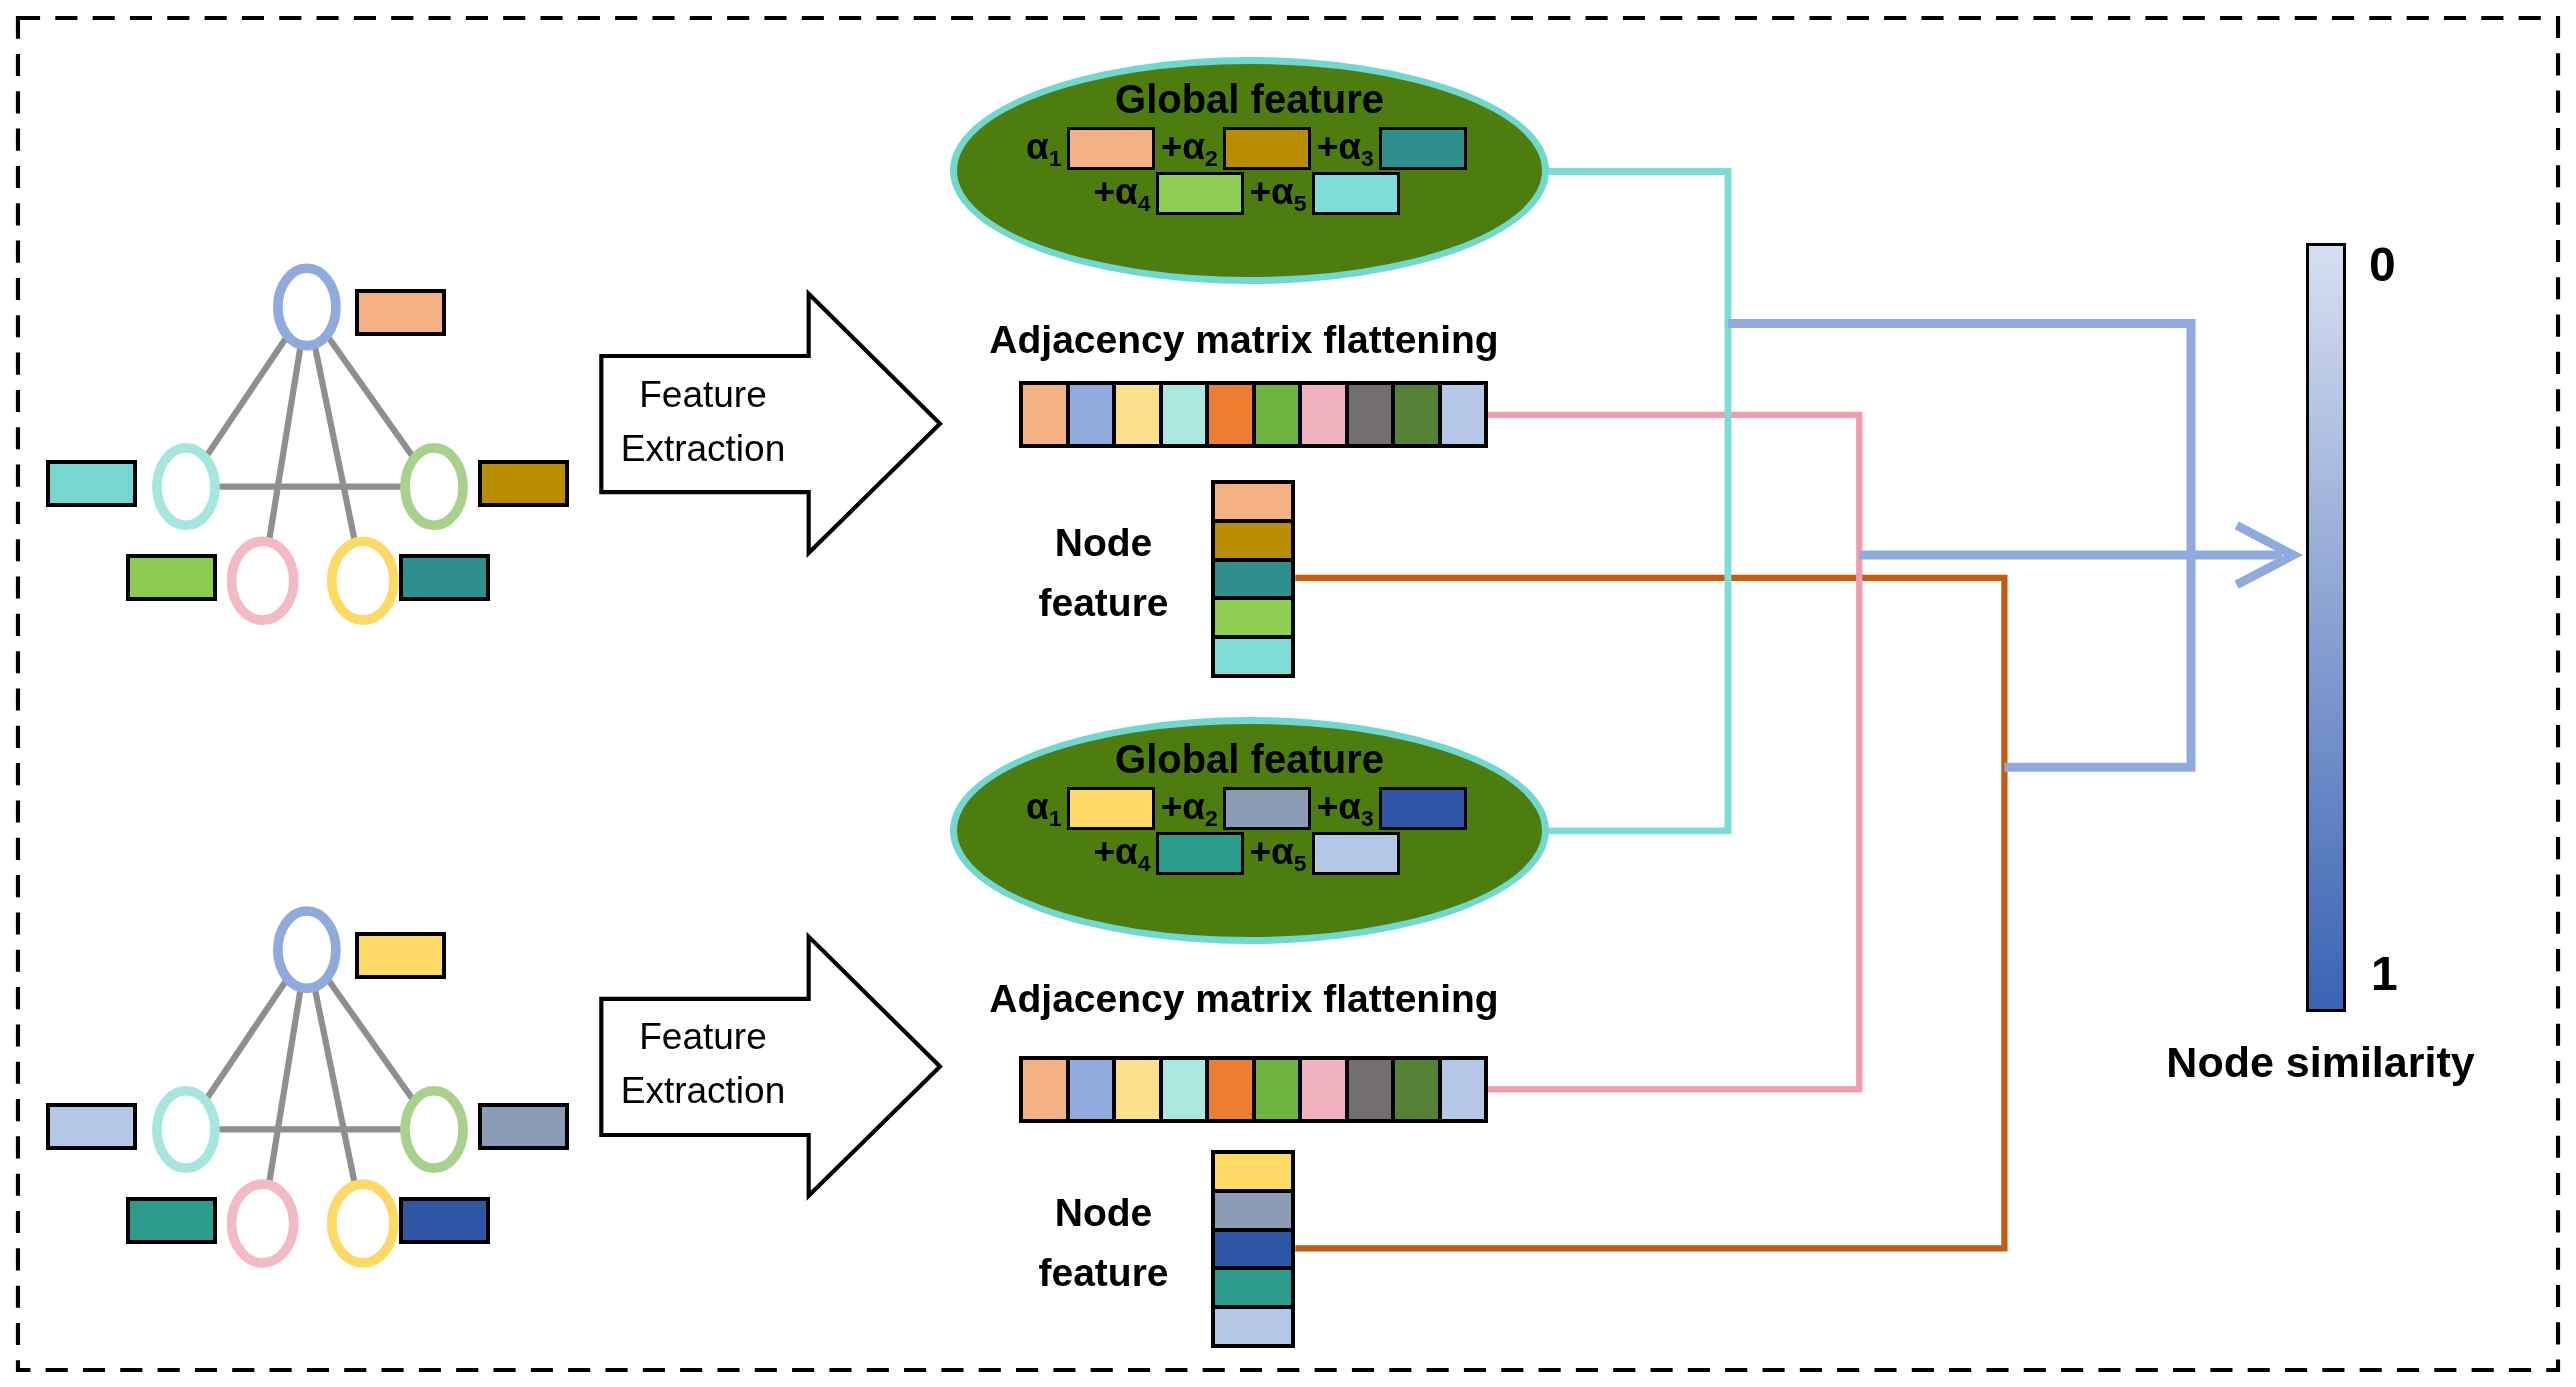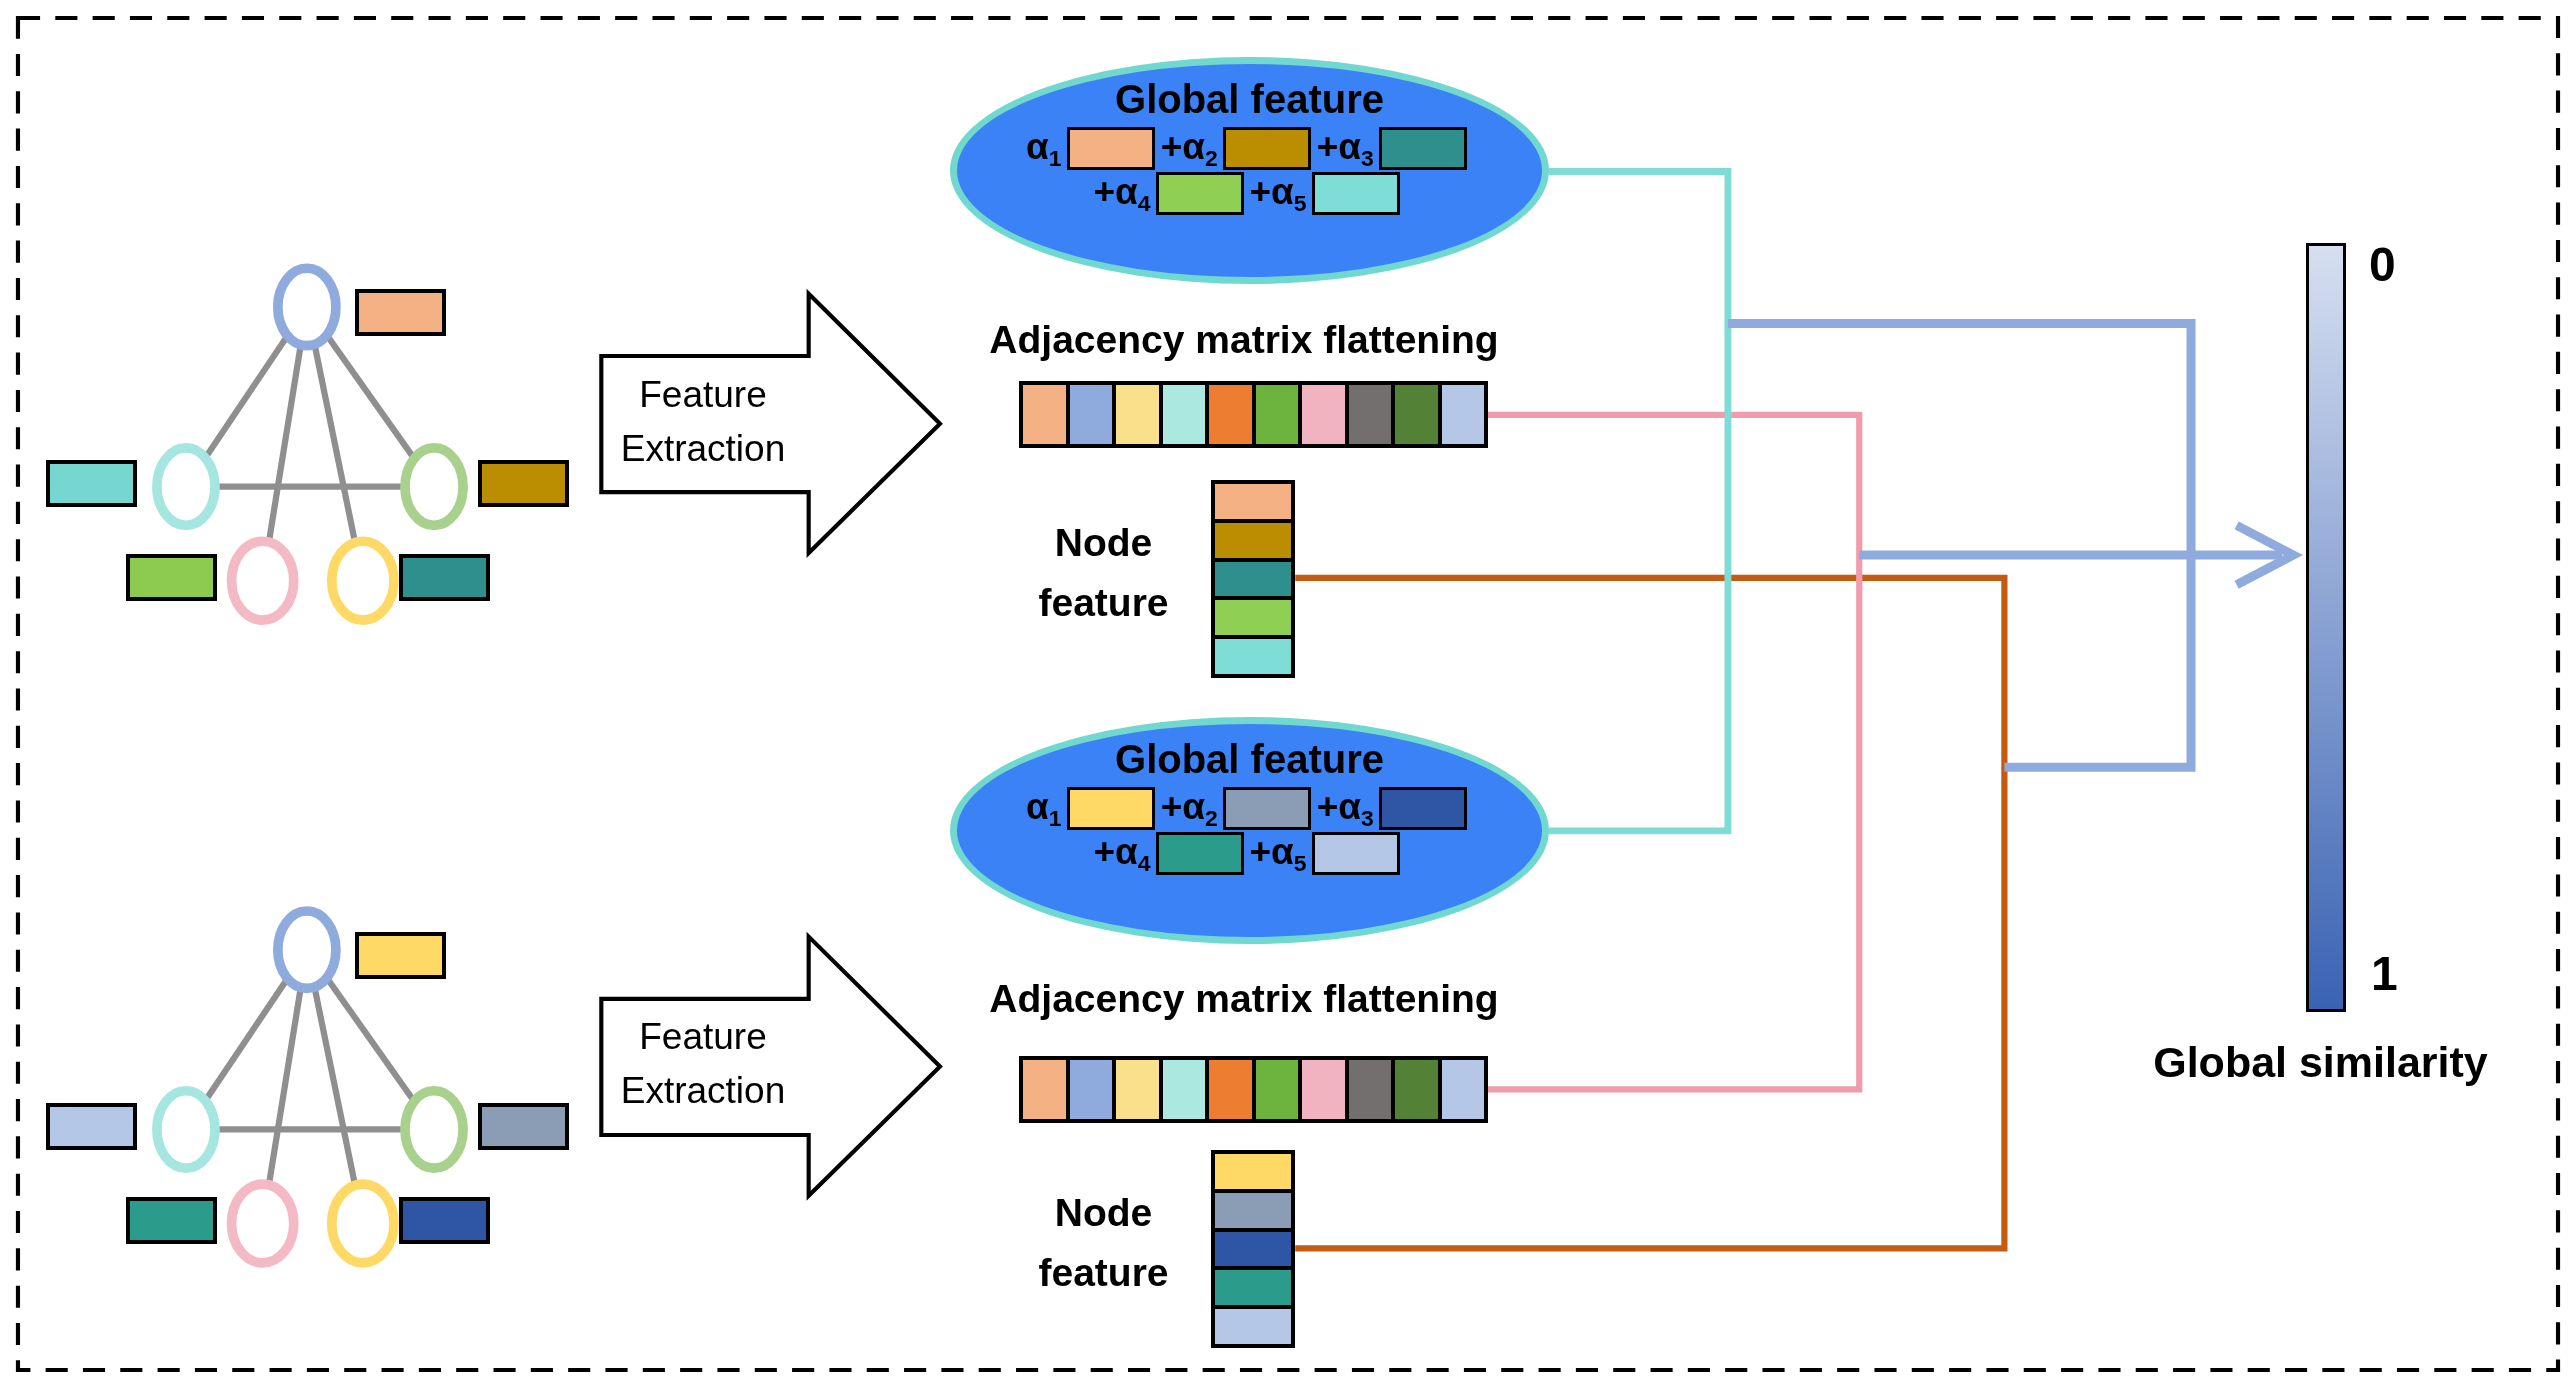--- a/index.html
+++ b/index.html
@@ -3,21 +3,21 @@
 <meta charset="utf-8">
 <style>
   html,body { margin:0; padding:0; background:#ffffff; }
   body { font-family:"Liberation Sans", sans-serif; color:#000; }
   #canvas { position:relative; width:2576px; height:1388px; background:#fff; overflow:hidden; }
   #wires { position:absolute; left:0; top:0; }
   .abs { position:absolute; box-sizing:border-box; }
   .frect { width:91px; height:47px; border:4.1px solid #000; }
   .fe-text { width:200px; text-align:center; font-size:37px; line-height:1.45; }
   .gf-ellipse { width:599px; height:227px; border:7px solid #70D8CF; border-radius:50%;
-                background:#3b82f6; display:flex; flex-direction:column; align-items:center; }
+                background:#4d7c0f; display:flex; flex-direction:column; align-items:center; }
   .gf-title { margin-top:15px; font-size:40px; font-weight:bold; line-height:1; }
   .gf-row { display:flex; align-items:center; margin-top:8.3px; }
   .gf-row2 { margin-top:2px; }
   .term { font-size:37px; font-weight:bold; line-height:1; }
   .term sub { font-size:0.62em; vertical-align:-0.3em; }
   .tbox { width:88px; height:43px; border:3.5px solid #000; box-sizing:border-box; margin:0 5.5px; }
   .sec-title { text-align:center; font-size:39px; font-weight:bold; line-height:1.2; }
   .adj-row { display:flex; width:469px; height:67px; border:4.1px solid #000; background:#fff; }
   .adj-row .cell { flex:1; border-left:4.1px solid #000; }
   .adj-row .cell:first-child { border-left:none; }
@@ -187,16 +187,16 @@
     <div class="cell" style="background-color: rgb(255, 217, 102);"></div>
     <div class="cell" style="background-color: rgb(138, 157, 181);"></div>
     <div class="cell" style="background-color: rgb(46, 86, 164);"></div>
     <div class="cell" style="background-color: rgb(43, 155, 140);"></div>
     <div class="cell" style="background-color: rgb(180, 199, 231);"></div>
   </div>
 
   <div class="abs simbar" style="left: 2306px; top: 243px; background: linear-gradient(rgb(214, 223, 241) 0%, rgb(58, 99, 179) 100%);"></div>
   <div class="abs scale-num" style="left:2369px; top:241px;">0</div>
   <div class="abs scale-num" style="left:2371px; top:950px;">1</div>
-  <div class="abs caption" style="left:2113px; top:1038px;">Global similarity</div>
+  <div class="abs caption" style="left:2113px; top:1038px;">Node similarity</div>
 
 </div>
 
 
 </body></html>

